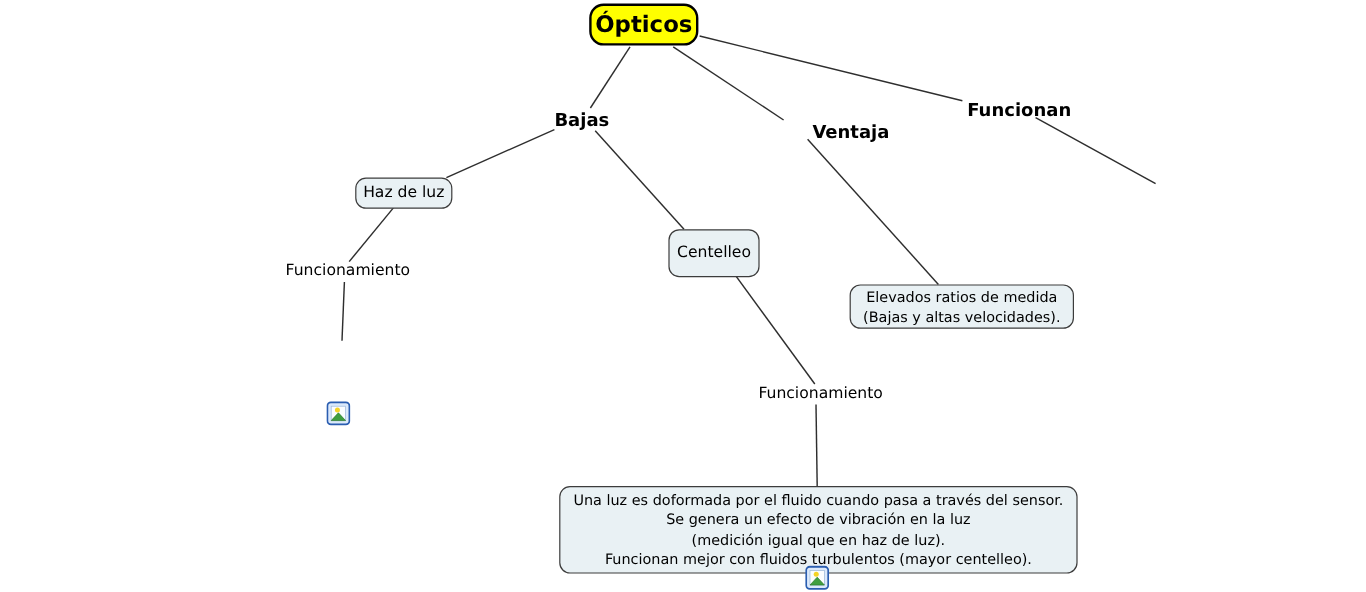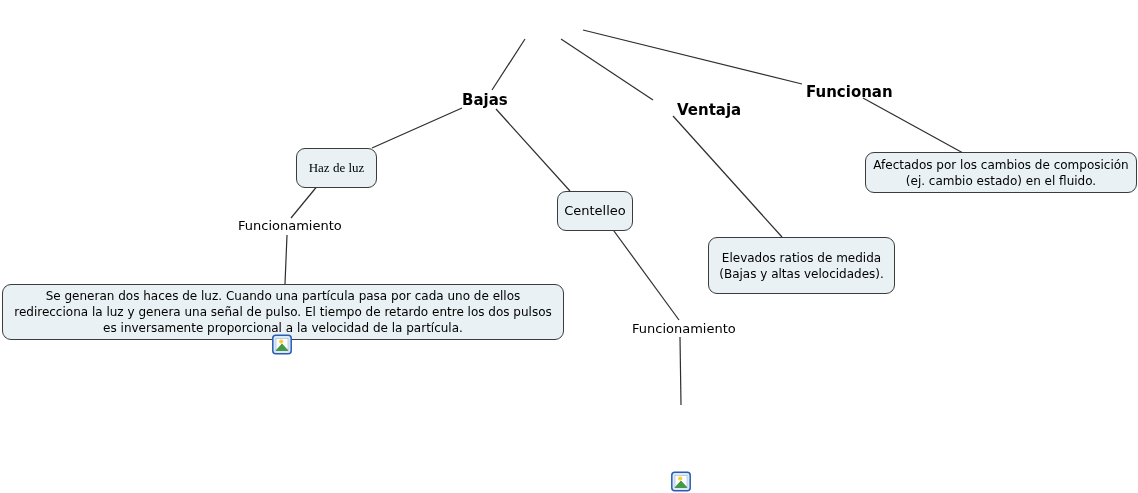--- a/index.html
+++ b/index.html
@@ -73,41 +73,41 @@
     <line x1="561" y1="39" x2="653" y2="100"></line>
     <line x1="673" y1="116" x2="782" y2="237"></line>
     <line x1="583" y1="30" x2="802" y2="84"></line>
     <line x1="863" y1="98" x2="963" y2="153"></line>
     <line x1="328" y1="173" x2="291" y2="218"></line>
     <line x1="287" y1="235" x2="285" y2="284"></line>
     <line x1="603" y1="216" x2="679" y2="320"></line>
     <line x1="680" y1="337" x2="681" y2="405"></line>
   </svg>
 
+  <div class="abs root-node" style="left:491px;top:3px;width:91px;height:35px;">Ópticos</div>
 
   <div class="abs branch-label" style="left:462px;top:91px;">Bajas</div>
   <div class="abs branch-label" style="left:638px;top:101px;margin-left:39px;">Ventaja</div>
   <div class="abs branch-label" style="left:806px;top:83px;">Funcionan</div>
 
-  <div class="abs node small" style="left:296px;top:148px;width:81px;height:40px;font-family:Liberation Serif, serif;">Haz de luz</div>
+  <div class="abs node small" style="left:296px;top:148px;width:81px;height:26px;">Haz de luz</div>
   <div class="abs node small" style="left:557px;top:191px;width:76px;height:40px;">Centelleo</div>
 
   <div class="abs link-label" style="left:238px;top:218px;">Funcionamiento</div>
   <div class="abs link-label" style="left:632px;top:321px;">Funcionamiento</div>
 
-  <div class="abs node" style="left:2px;top:284px;width:562px;height:56px;">Se generan dos haces de luz. Cuando una partícula pasa por cada uno de ellos
-redirecciona la luz y genera una señal de pulso. El tiempo de retardo entre los dos pulsos
-es inversamente proporcional a la velocidad de la partícula.</div>
 
-  <div class="abs node" style="left:708px;top:237px;width:187px;height:57px;">Elevados ratios de medida
+  <div class="abs node" style="left:708px;top:237px;width:187px;height:37px;">Elevados ratios de medida
 (Bajas y altas velocidades).</div>
 
-  <div class="abs node" style="left:865px;top:152px;width:272px;height:41px;">Afectados por los cambios de composición
-(ej. cambio estado) en el fluido.</div>
 
+  <div class="abs node" style="left:466px;top:405px;width:432px;height:73px;line-height:16.5px;">Una luz es doformada por el fluido cuando pasa a través del sensor.
+Se genera un efecto de vibración en la luz
+(medición igual que en haz de luz).
+Funcionan mejor con fluidos turbulentos (mayor centelleo).</div>
 
   <div class="abs" style="left:272px;top:334px;">
     <svg class="res-icon" viewBox="0 0 20 21">
       <rect x="0.8" y="1.3" width="18.4" height="18.4" rx="3" fill="#dbe9fb" stroke="#2a5db0" stroke-width="1.5"></rect>
       <rect x="4" y="4.5" width="12" height="12" fill="#fbfdff" stroke="#9db8d9" stroke-width="0.6"></rect>
       <circle cx="9.2" cy="7.6" r="2.1" fill="#f5d327"></circle>
       <polygon points="4,16.5 10,10 16,16.5" fill="#3f9e3f" stroke="#2d7a2d" stroke-width="0.6"></polygon>
     </svg>
   </div>
 

